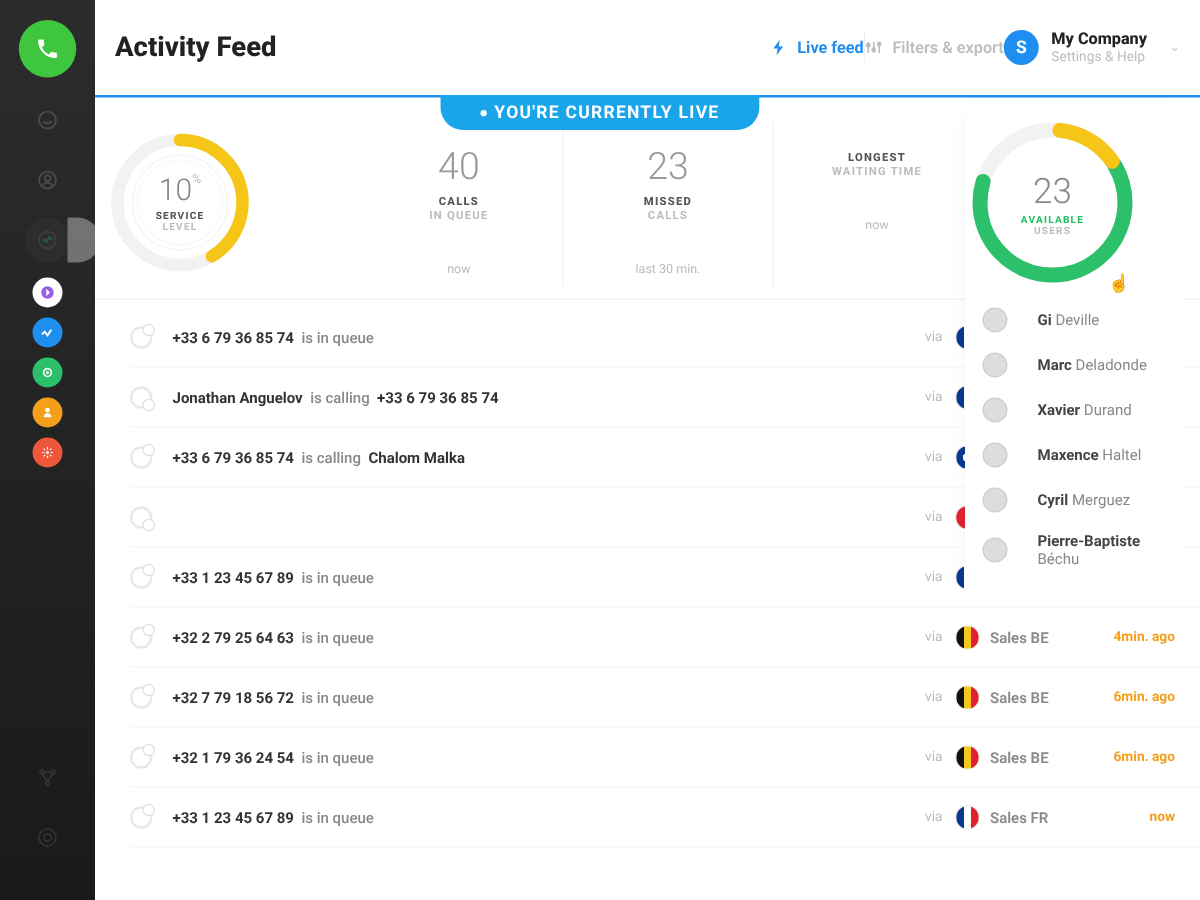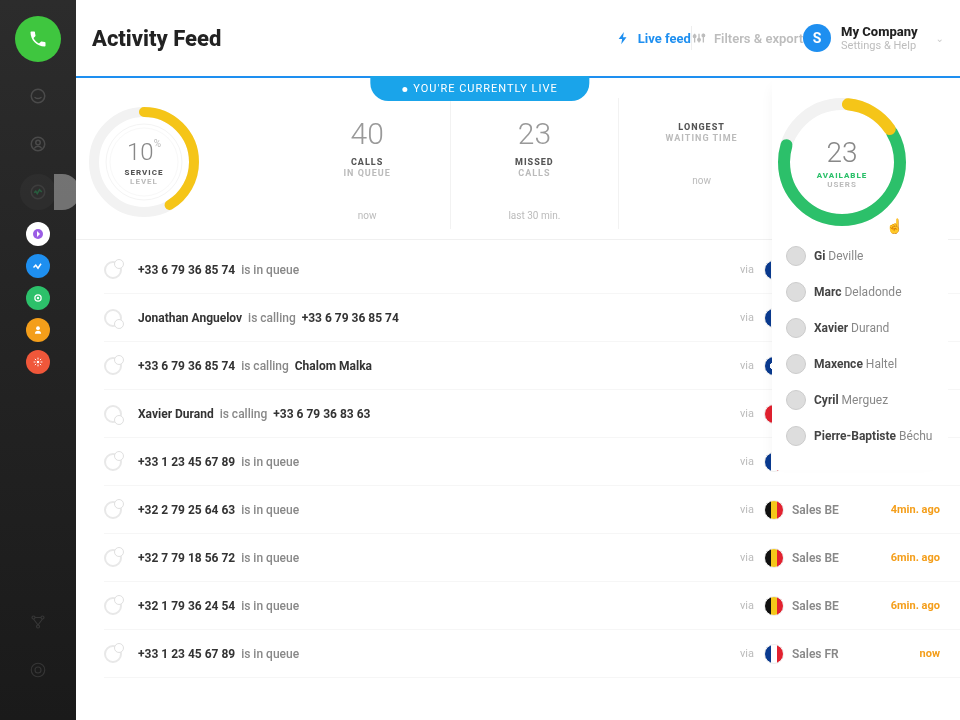--- a/index.html
+++ b/index.html
@@ -35,21 +35,21 @@
 .filters{display:flex;align-items:center;gap:8px;color:#bdbdbd;font-size:13px;font-weight:600;cursor:pointer}
 .filters svg{width:14px;height:14px}
 .company{display:flex;align-items:center;gap:10px;cursor:pointer}
 .avatar-s{width:28px;height:28px;border-radius:50%;background:#1e8ff0;color:#fff;display:flex;align-items:center;justify-content:center;font-weight:700;font-size:14px}
 .company-txt .name{font-size:13px;font-weight:800;color:#222}
 .company-txt .sub{font-size:11px;color:#bdbdbd}
 .chev{color:#ccc;font-size:10px;margin-left:8px}
 .header::after{content:"";position:absolute;left:0;right:0;bottom:-2px;height:2px;background:#1e8ff0}
 
 
-.live-tag{position:absolute;left:50%;transform:translateX(-50%);top:76px;background:#1aa4ea;color:#fff;font-size:11px;font-weight:400;letter-spacing:1px;padding:6px 32px;border-radius:0 0 18px 18px;z-index:5}
+.live-tag{position:absolute;left:50%;transform:translateX(-50%);top:76px;background:#1aa4ea;color:#fff;font-size:14px;font-weight:700;letter-spacing:1px;padding:6px 32px;border-radius:0 0 18px 18px;z-index:5}
 .live-tag::before{content:"";width:5px;height:5px;border-radius:50%;background:#fff;display:inline-block;margin-right:6px;vertical-align:middle}
 
 .stats{display:flex;padding:20px 8px 10px;position:relative}
 .stat-card{flex:1;text-align:center;padding:18px 6px 8px;border-right:1px solid #f2f2f2}
 .stat-card:last-child{border-right:none}
 .stat-val{font-size:30px;font-weight:300;color:#999;letter-spacing:0}
 .stat-lbl1{font-size:9px;font-weight:800;letter-spacing:1px;color:#555;margin-top:6px}
 .stat-lbl2{font-size:9px;font-weight:700;letter-spacing:1px;color:#bbb;margin-top:1px}
 .stat-when{font-size:10px;color:#bbb;margin-top:32px}
 
@@ -89,21 +89,21 @@
 .flag.uk{position:relative;background:#0a3a8f}
 .flag.uk::before,.flag.uk::after{content:"";position:absolute;inset:0;background:conic-gradient(from 0deg,#e2212f 0 10deg,#fff 10deg 20deg,transparent 20deg)}
 .flag.uk{background:radial-gradient(#e2212f 2px,#fff 2px 4px,#0a3a8f 4px)}
 .flag.hk{background:#e2212f}
 .flag.be{background:linear-gradient(90deg,#111 33%,#f4c81a 33% 66%,#e2212f 66%)}
 
 
 .panel{position:absolute;right:12px;top:80px;width:176px;background:#fff;z-index:8;box-shadow:-6px 0 14px -8px rgba(0,0,0,0.06);padding:8px 0 16px}
 .panel .gauge-wrap{width:176px}
 .users{margin-top:6px}
-.user{display:flex;align-items:center;gap:8px;padding:8px 14px;font-size:12px;color:#888;cursor:pointer}
+.user{display:flex;align-items:center;gap:24px;padding:8px 14px;font-size:12px;color:#888;cursor:pointer}
 .user .av{width:20px;height:20px;border-radius:50%;background:#ddd;border:1px solid #ccc;flex-shrink:0}
 .user .fn{font-weight:700;color:#444}
 .cursor-hand{position:absolute;right:56px;top:218px;font-size:14px;z-index:9}
 
 </style>
 </head>
 <body>
 
 <div class="sidebar">
   <div class="logo">
@@ -288,21 +288,20 @@
     <div class="txt"><span class="strong">+33 6 79 36 85 74</span>&nbsp; is calling &nbsp;<span class="strong">Chalom Malka</span></div>
     <div class="via">via</div>
     <div class="flag uk"></div>
     <div class="chan">Sales UK</div>
     <div class="ago"></div>
       </div>
       <div class="row">
     <div class="call-ic out">
           <span class="arr"></span>
         </div>
-    <div class="txt"><span class="strong">Xavier Durand</span>&nbsp; is calling &nbsp;<span class="strong">+33 6 79 36 83 63</span></div>
     <div class="via">via</div>
     <div class="flag hk"></div>
     <div class="chan">Sales HK</div>
     <div class="ago"></div>
       </div>
       <div class="row">
     <div class="call-ic in">
           <span class="arr"></span>
         </div>
     <div class="txt"><span class="strong">+33 1 23 45 67 89</span>&nbsp; is in queue</div>

